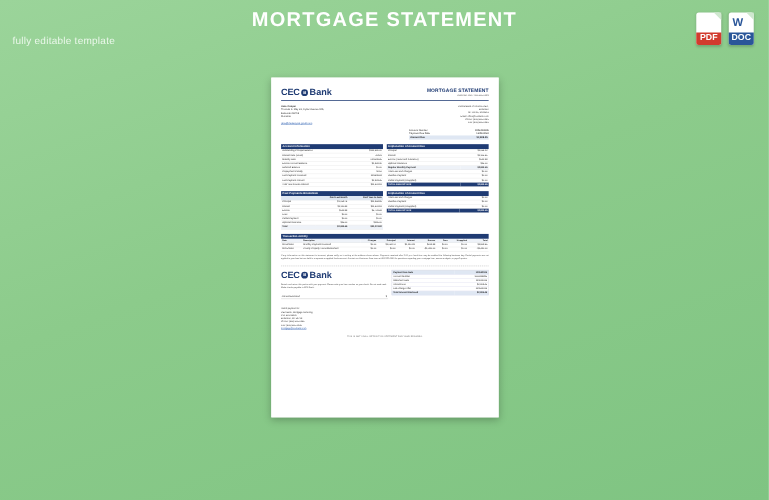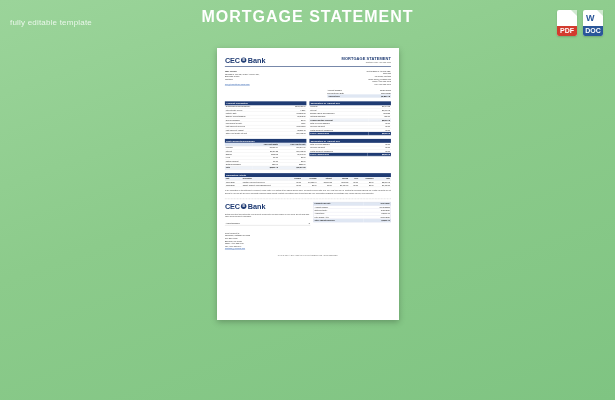--- a/index.html
+++ b/index.html
@@ -14,21 +14,21 @@
     background:linear-gradient(160deg,#9bd49a 0%,#8ccb8b 45%,#7fc482 100%);
   }
   
   .brand{
     position:absolute;left:10px;top:8px;color:#ffffff;
   }
   .brand-name{
     font-size:16px;font-weight:bold;letter-spacing:.5px;line-height:18px;
   }
   .brand-sub{
-    font-size:8px;color:#eaf7ea;margin-top:10px;letter-spacing:.2px;
+    font-size:8px;color:#eaf7ea;margin-top:20px;letter-spacing:.2px;
   }
   .page-title{
     position:absolute;left:0;right:0;top:8px;text-align:center;
     color:#ffffff;font-size:16px;font-weight:bold;letter-spacing:1px;
   }
   .formats{
     position:absolute;right:12px;top:10px;display:flex;gap:6px;align-items:flex-start;
   }
   .fileicon{
     width:20px;height:26px;background:#ffffff;border-radius:2px;position:relative;
@@ -42,21 +42,21 @@
   .fileicon .tag{
     width:100%;text-align:center;font-size:7px;font-weight:bold;color:#ffffff;
     padding:1px 0 2px 0;border-radius:0 0 2px 2px;
   }
   .pdf .tag{background:#d23b2e;}
   .doc .tag{background:#2a5699;}
   .doc .letter{position:absolute;top:3px;left:3px;font-size:9px;font-weight:bold;color:#2a5699;}
 
   
   .doc-wrap{
-    position:absolute;left:217px;top:48px;width:182px;height:272px;
+    position:absolute;left:217px;top:62px;width:182px;height:272px;
     background:#ffffff;box-shadow:0 2px 6px rgba(0,0,0,.25);
     overflow:hidden;
   }
   .sheet{
     transform:scale(0.303);transform-origin:top left;
     width:600px;height:897px;background:#fff;
     padding:0;box-sizing:border-box;
     font-size:9px;color:#222;
   }
   .inner{padding:26px 26px 10px 26px;}

